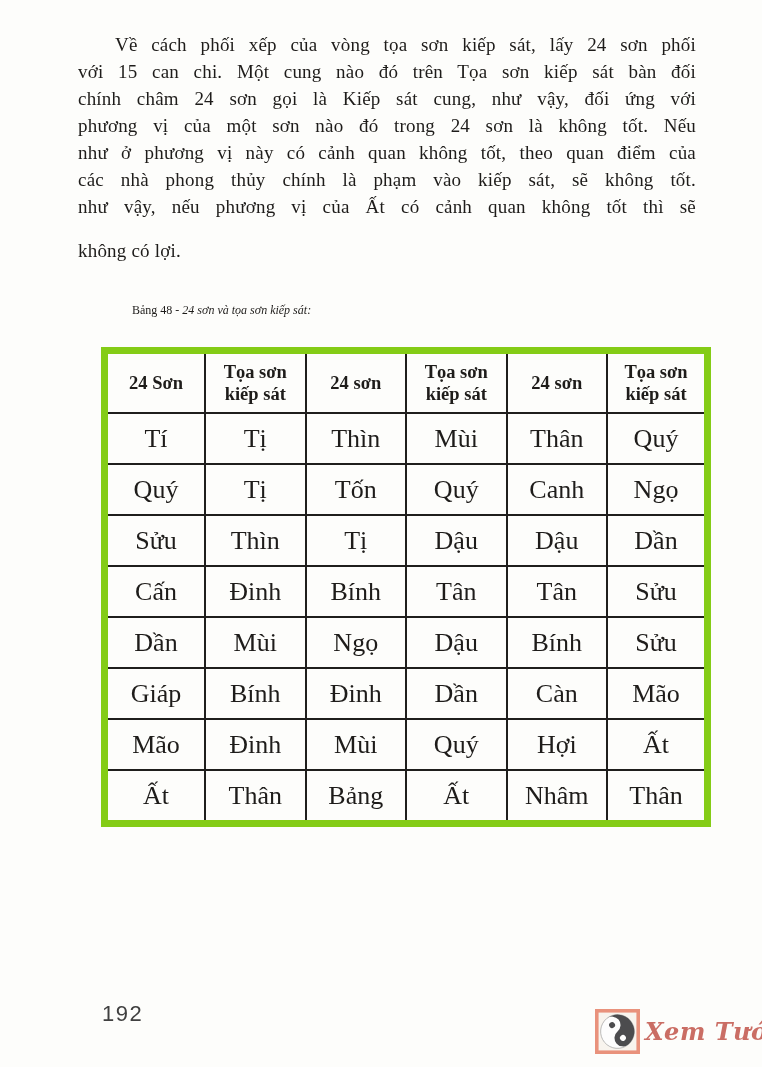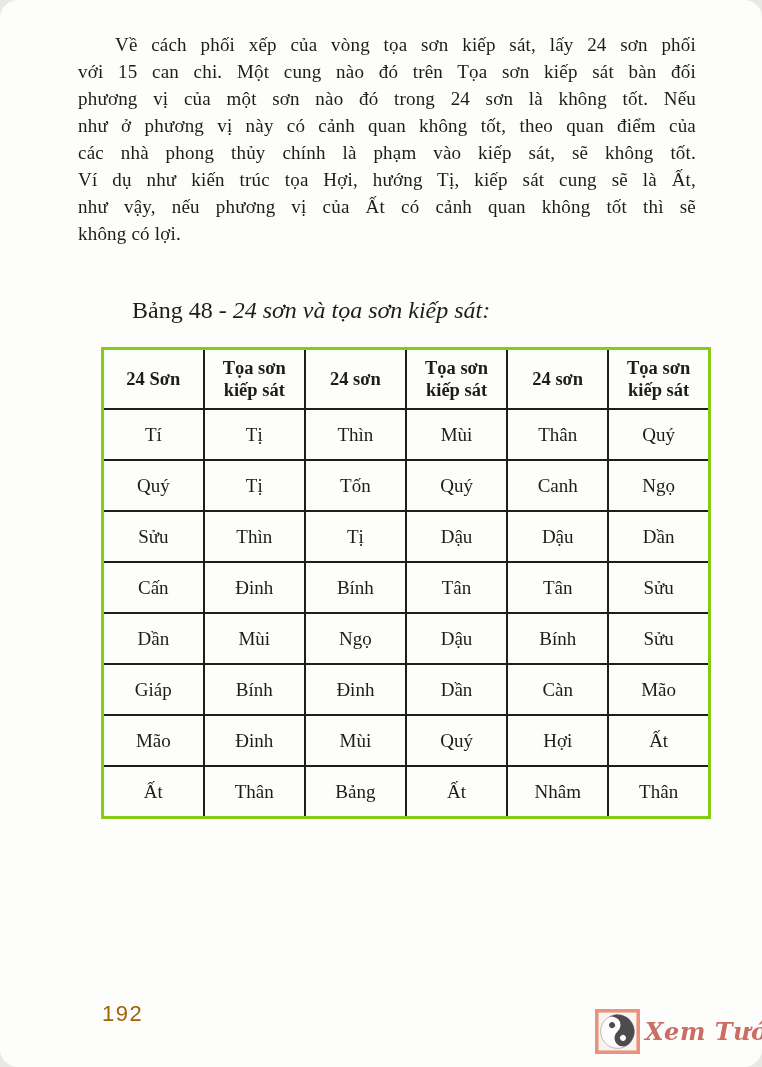--- a/index.html
+++ b/index.html
@@ -5,81 +5,80 @@
   html, body { margin: 0; padding: 0; background: #e8e8e4; }
   .page {
     position: relative;
     width: 762px;
     height: 1067px;
     margin: 0 auto;
     background: #fdfdfb;
     color: #1e1c1a;
     font-family: "Liberation Serif", serif;
     overflow: hidden;
-    border-radius: 18px;
   }
   .paragraph {
     position: absolute;
     top: 31px;
     left: 78px;
     width: 618px;
   }
   .para-line {
     font-size: 19px;
     line-height: 27px;
     text-align: justify;
     text-align-last: justify;
     letter-spacing: 0.2px;
   }
   .para-line.indent { text-indent: 37px; }
-  .para-line.last { text-align: left; text-align-last: left; }
+  .para-line.last { text-align: left; text-align-last: left; margin-top: 17px; }
   .caption {
     position: absolute;
     top: 297px;
     left: 132px;
-    font-size: 24px;
+    font-size: 12px;
     line-height: 26px;
     white-space: nowrap;
   }
   .caption .caption-italic { font-style: italic; }
   table.kiepsat {
     position: absolute;
     top: 347px;
     left: 101px;
     width: 610px;
     border-collapse: collapse;
     table-layout: fixed;
-    border: 3px solid #84cc16;
+    border: 7px solid #84cc16;
   }
   table.kiepsat th, table.kiepsat td {
     border: 2px solid #1f1e1c;
     text-align: center;
     vertical-align: middle;
     padding: 0 6px;
     overflow: hidden;
   }
   table.kiepsat th {
     height: 58px;
     font-size: 18.5px;
     font-weight: bold;
     line-height: 1.2;
   }
   table.kiepsat td {
     height: 49px;
-    font-size: 19px;
+    font-size: 26px;
     font-weight: 500;
   }
   .page-number {
     position: absolute;
     top: 1001px;
     left: 102px;
     font-family: "Liberation Sans", sans-serif;
     font-size: 22px;
     letter-spacing: 1.5px;
-    color: #a16207;
+    color: #404040;
   }
   .watermark {
     position: absolute;
     top: 1009px;
     left: 595px;
     display: flex;
     align-items: center;
     gap: 5px;
   }
   .watermark-logo { width: 45px; height: 45px; flex: 0 0 auto; }
@@ -94,24 +93,24 @@
   }
 </style>
 </head>
 <body>
 
 <div class="page">
 
   <div class="paragraph">
       <div class="para-line indent">Về cách phối xếp của vòng tọa sơn kiếp sát, lấy 24 sơn phối</div>
       <div class="para-line">với 15 can chi. Một cung nào đó trên Tọa sơn kiếp sát bàn đối</div>
+      <div class="para-line">chính châm 24 sơn gọi là Kiếp sát cung, như vậy, đối ứng với</div>
       <div class="para-line">phương vị của một sơn nào đó trong 24 sơn là không tốt. Nếu</div>
       <div class="para-line">như ở phương vị này có cảnh quan không tốt, theo quan điểm của</div>
       <div class="para-line">các nhà phong thủy chính là phạm vào kiếp sát, sẽ không tốt.</div>
-      <div class="para-line">Ví dụ như kiến trúc tọa Hợi, hướng Tị, kiếp sát cung sẽ là Ất,</div>
       <div class="para-line">như vậy, nếu phương vị của Ất có cảnh quan không tốt thì sẽ</div>
       <div class="para-line last">không có lợi.</div>
     </div>
 
   <div class="caption">
     <span>Bảng 48 - </span><span class="caption-italic">24 sơn và tọa sơn kiếp sát:</span>
   </div>
 
   <table class="kiepsat">
     <thead>

